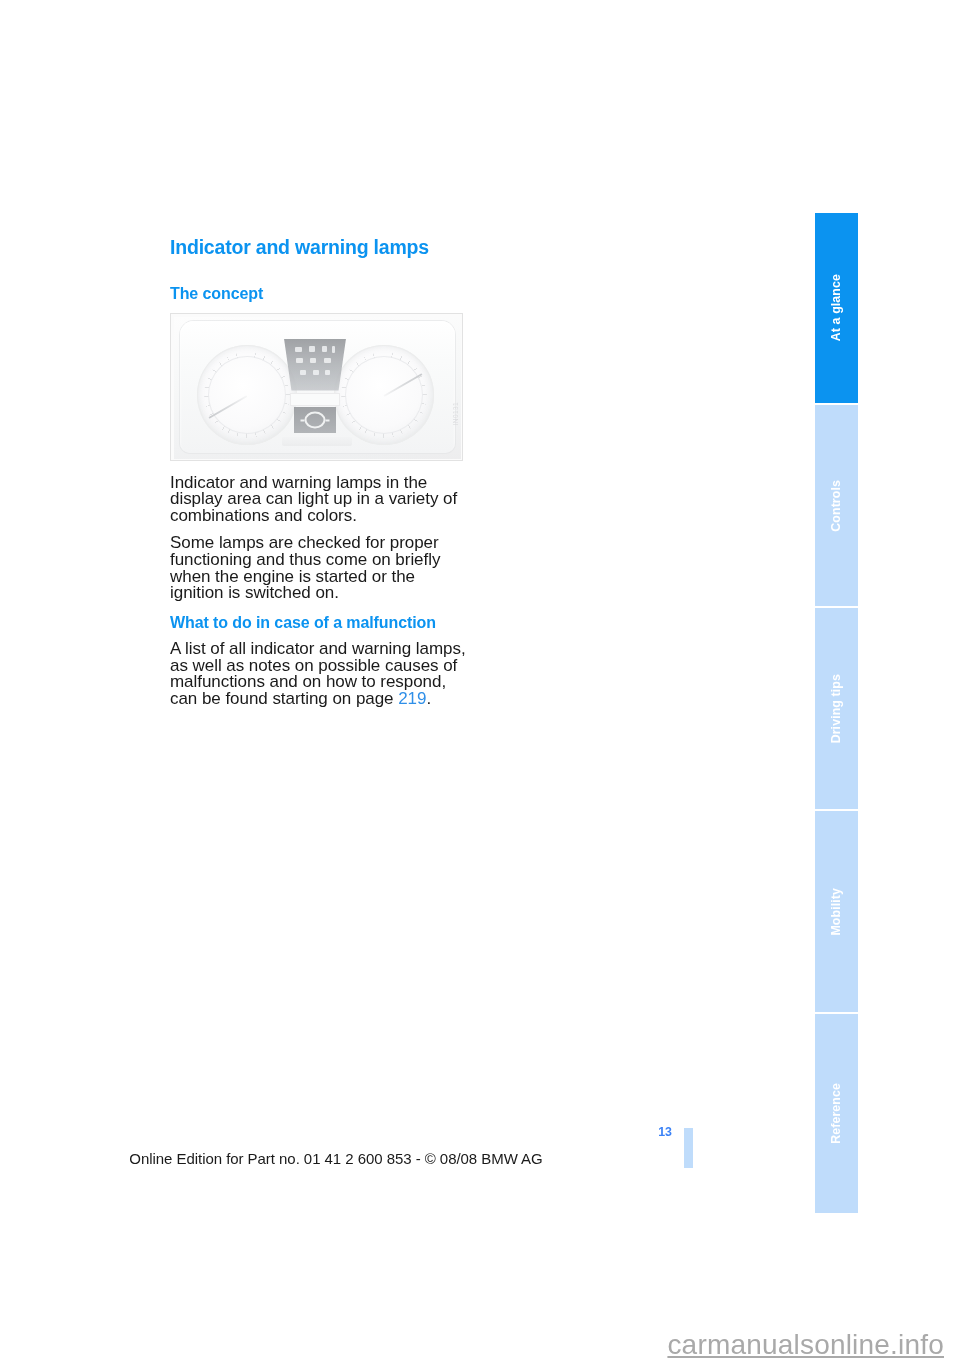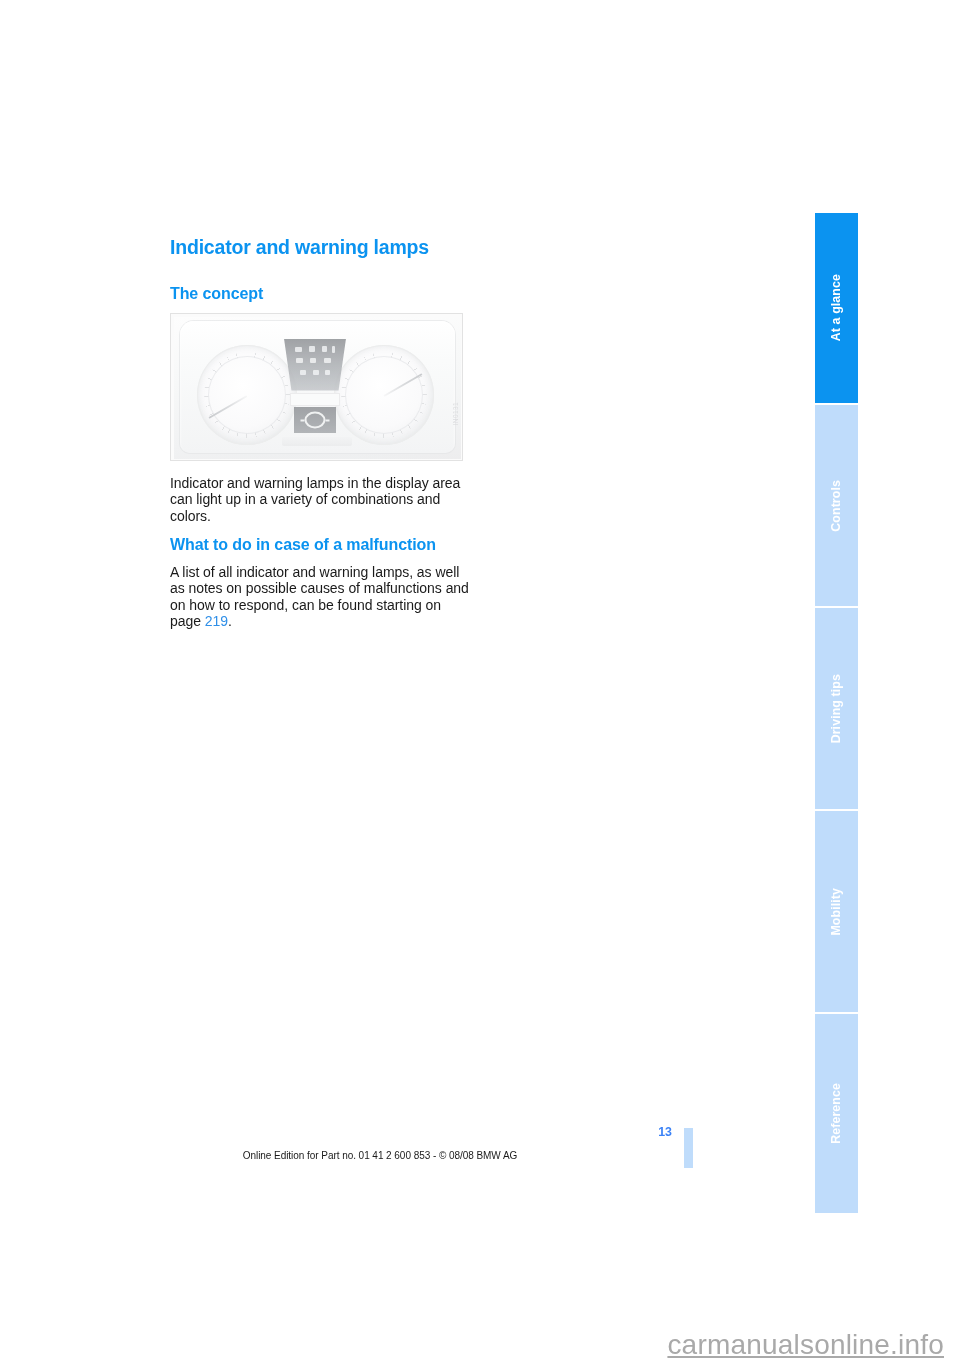--- a/index.html
+++ b/index.html
@@ -177,21 +177,21 @@
     color: #dcdddf;
     letter-spacing: .4px;
     writing-mode: vertical-rl;
     transform: rotate(180deg);
     white-space: nowrap;
     font-family: "Liberation Sans", sans-serif;
   }
 
   
   p.body {
-    font-size: 14px;
+    font-size: 17px;
     line-height: 16.6px;
     color: #1a1a1a;
     margin: 0 0 11px 0;
     letter-spacing: -0.05px;
   }
   p.body:last-child { margin-bottom: 0; }
   .xref { color: #2f8fe8; }
   #section-two { }
 
   
@@ -255,24 +255,23 @@
     width: 9px;
     height: 40px;
     background: #bfdcfb;
   }
   #footer-note {
     position: absolute;
     left: 0;
     top: 25px;
     width: 672px;
     text-align: center;
-    font-size: 10px;
+    font-size: 15px;
     color: #1a1a1a;
     letter-spacing: -0.05px;
-    padding-left: 44px;
   }
 
   
   #watermark {
     position: absolute;
     right: 16px;
     bottom: 12px;
     font-size: 28px;
     color: #a9a9a9;
     letter-spacing: .2px;
@@ -324,20 +323,21 @@
         <div id="display-lower">
           <div id="brake-symbol"></div>
         </div>
 
         <div id="cluster-bottom-strip"></div>
       </div>
       <div id="figure-caption">IN0131</div>
     </div>
 
     <p class="body">Indicator and warning lamps in the display area can light up in a variety of combinations and colors.</p>
+    <p class="body">Some lamps are checked for proper functioning and thus come on briefly when the engine is started or the ignition is switched on.</p>
 
     <div id="section-two">
       <h2 class="section-heading">What to do in case of a malfunction</h2>
       <p class="body"><span>A list of all indicator and warning lamps, as well as notes on possible causes of malfunctions and on how to respond, can be found starting on page </span><span class="xref">219</span><span>.</span></p>
     </div>
 
   </div>
 
   <div id="tab-strip">
 

